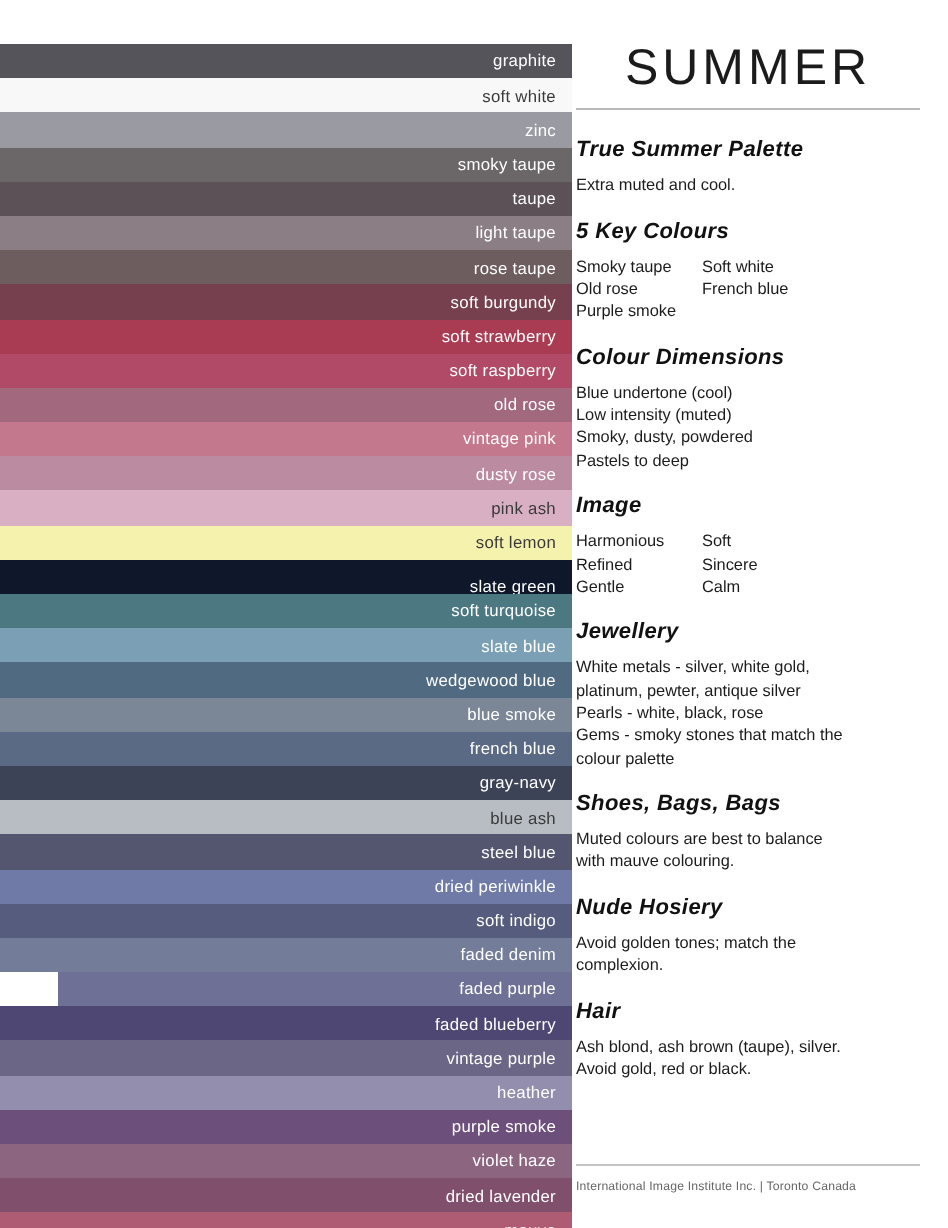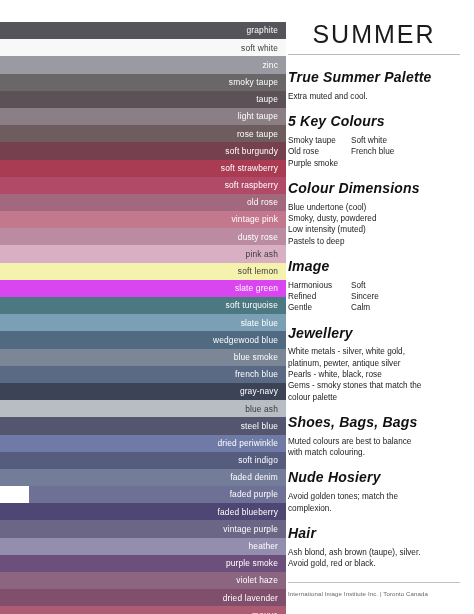--- a/index.html
+++ b/index.html
@@ -73,21 +73,21 @@
   .rule {
     border: 0;
     border-top: 1px solid #b9b9b9;
     margin: 0 0 14px 0;
     height: 0;
   }
   .section {
     margin-bottom: 11px;
   }
   .section-heading {
-    font-size: 14px;
+    font-size: 11px;
     font-weight: bold;
     font-style: italic;
     color: #111111;
     margin: 0 0 5px 0;
     line-height: 1.2;
     letter-spacing: 0.2px;
   }
   .section-body {
     font-size: 8.2px;
     color: #1c1c1c;
@@ -174,21 +174,21 @@
         </div>
         <div class="swatch-row" style="background: rgb(187, 139, 161);">
           <span class="swatch-label light">dusty rose</span>
         </div>
         <div class="swatch-row" style="background: rgb(217, 176, 195);">
           <span class="swatch-label dark">pink ash</span>
         </div>
         <div class="swatch-row" style="background: rgb(245, 242, 174);">
           <span class="swatch-label dark">soft lemon</span>
         </div>
-        <div class="swatch-row" style="background: #d946ef;">
+        <div class="swatch-row" style="background: #0f172a; align-items: flex-end;">
           <span class="swatch-label light">slate green</span>
         </div>
         <div class="swatch-row" style="background: rgb(75, 120, 129);">
           <span class="swatch-label light">soft turquoise</span>
         </div>
         <div class="swatch-row" style="background: rgb(123, 160, 181);">
           <span class="swatch-label light">slate blue</span>
         </div>
         <div class="swatch-row" style="background: rgb(79, 106, 129);">
           <span class="swatch-label light">wedgewood blue</span>
@@ -268,22 +268,22 @@
             <div class="col">
               <div class="line">Soft white</div>
               <div class="line">French blue</div>
             </div>
           </div>
         </div>
         <div class="section">
           <div class="section-heading">Colour Dimensions</div>
           <div class="section-body">
             <div class="line">Blue undertone (cool)</div>
+            <div class="line">Low intensity (muted)</div>
             <div class="line">Smoky, dusty, powdered</div>
-            <div class="line">Low intensity (muted)</div>
             <div class="line">Pastels to deep</div>
           </div>
         </div>
         <div class="section">
           <div class="section-heading">Image</div>
           <div class="two-col">
             <div class="col">
               <div class="line">Harmonious</div>
               <div class="line">Refined</div>
               <div class="line">Gentle</div>
@@ -302,21 +302,21 @@
             <div class="line">platinum, pewter, antique silver</div>
             <div class="line">Pearls - white, black, rose</div>
             <div class="line">Gems - smoky stones that match the</div>
             <div class="line">colour palette</div>
           </div>
         </div>
         <div class="section">
           <div class="section-heading">Shoes, Bags, Bags</div>
           <div class="section-body">
             <div class="line">Muted colours are best to balance</div>
-            <div class="line">with match colouring.</div>
+            <div class="line">with mauve colouring.</div>
           </div>
         </div>
         <div class="section">
           <div class="section-heading">Nude Hosiery</div>
           <div class="section-body">
             <div class="line">Avoid golden tones; match the</div>
             <div class="line">complexion.</div>
           </div>
         </div>
         <div class="section">

